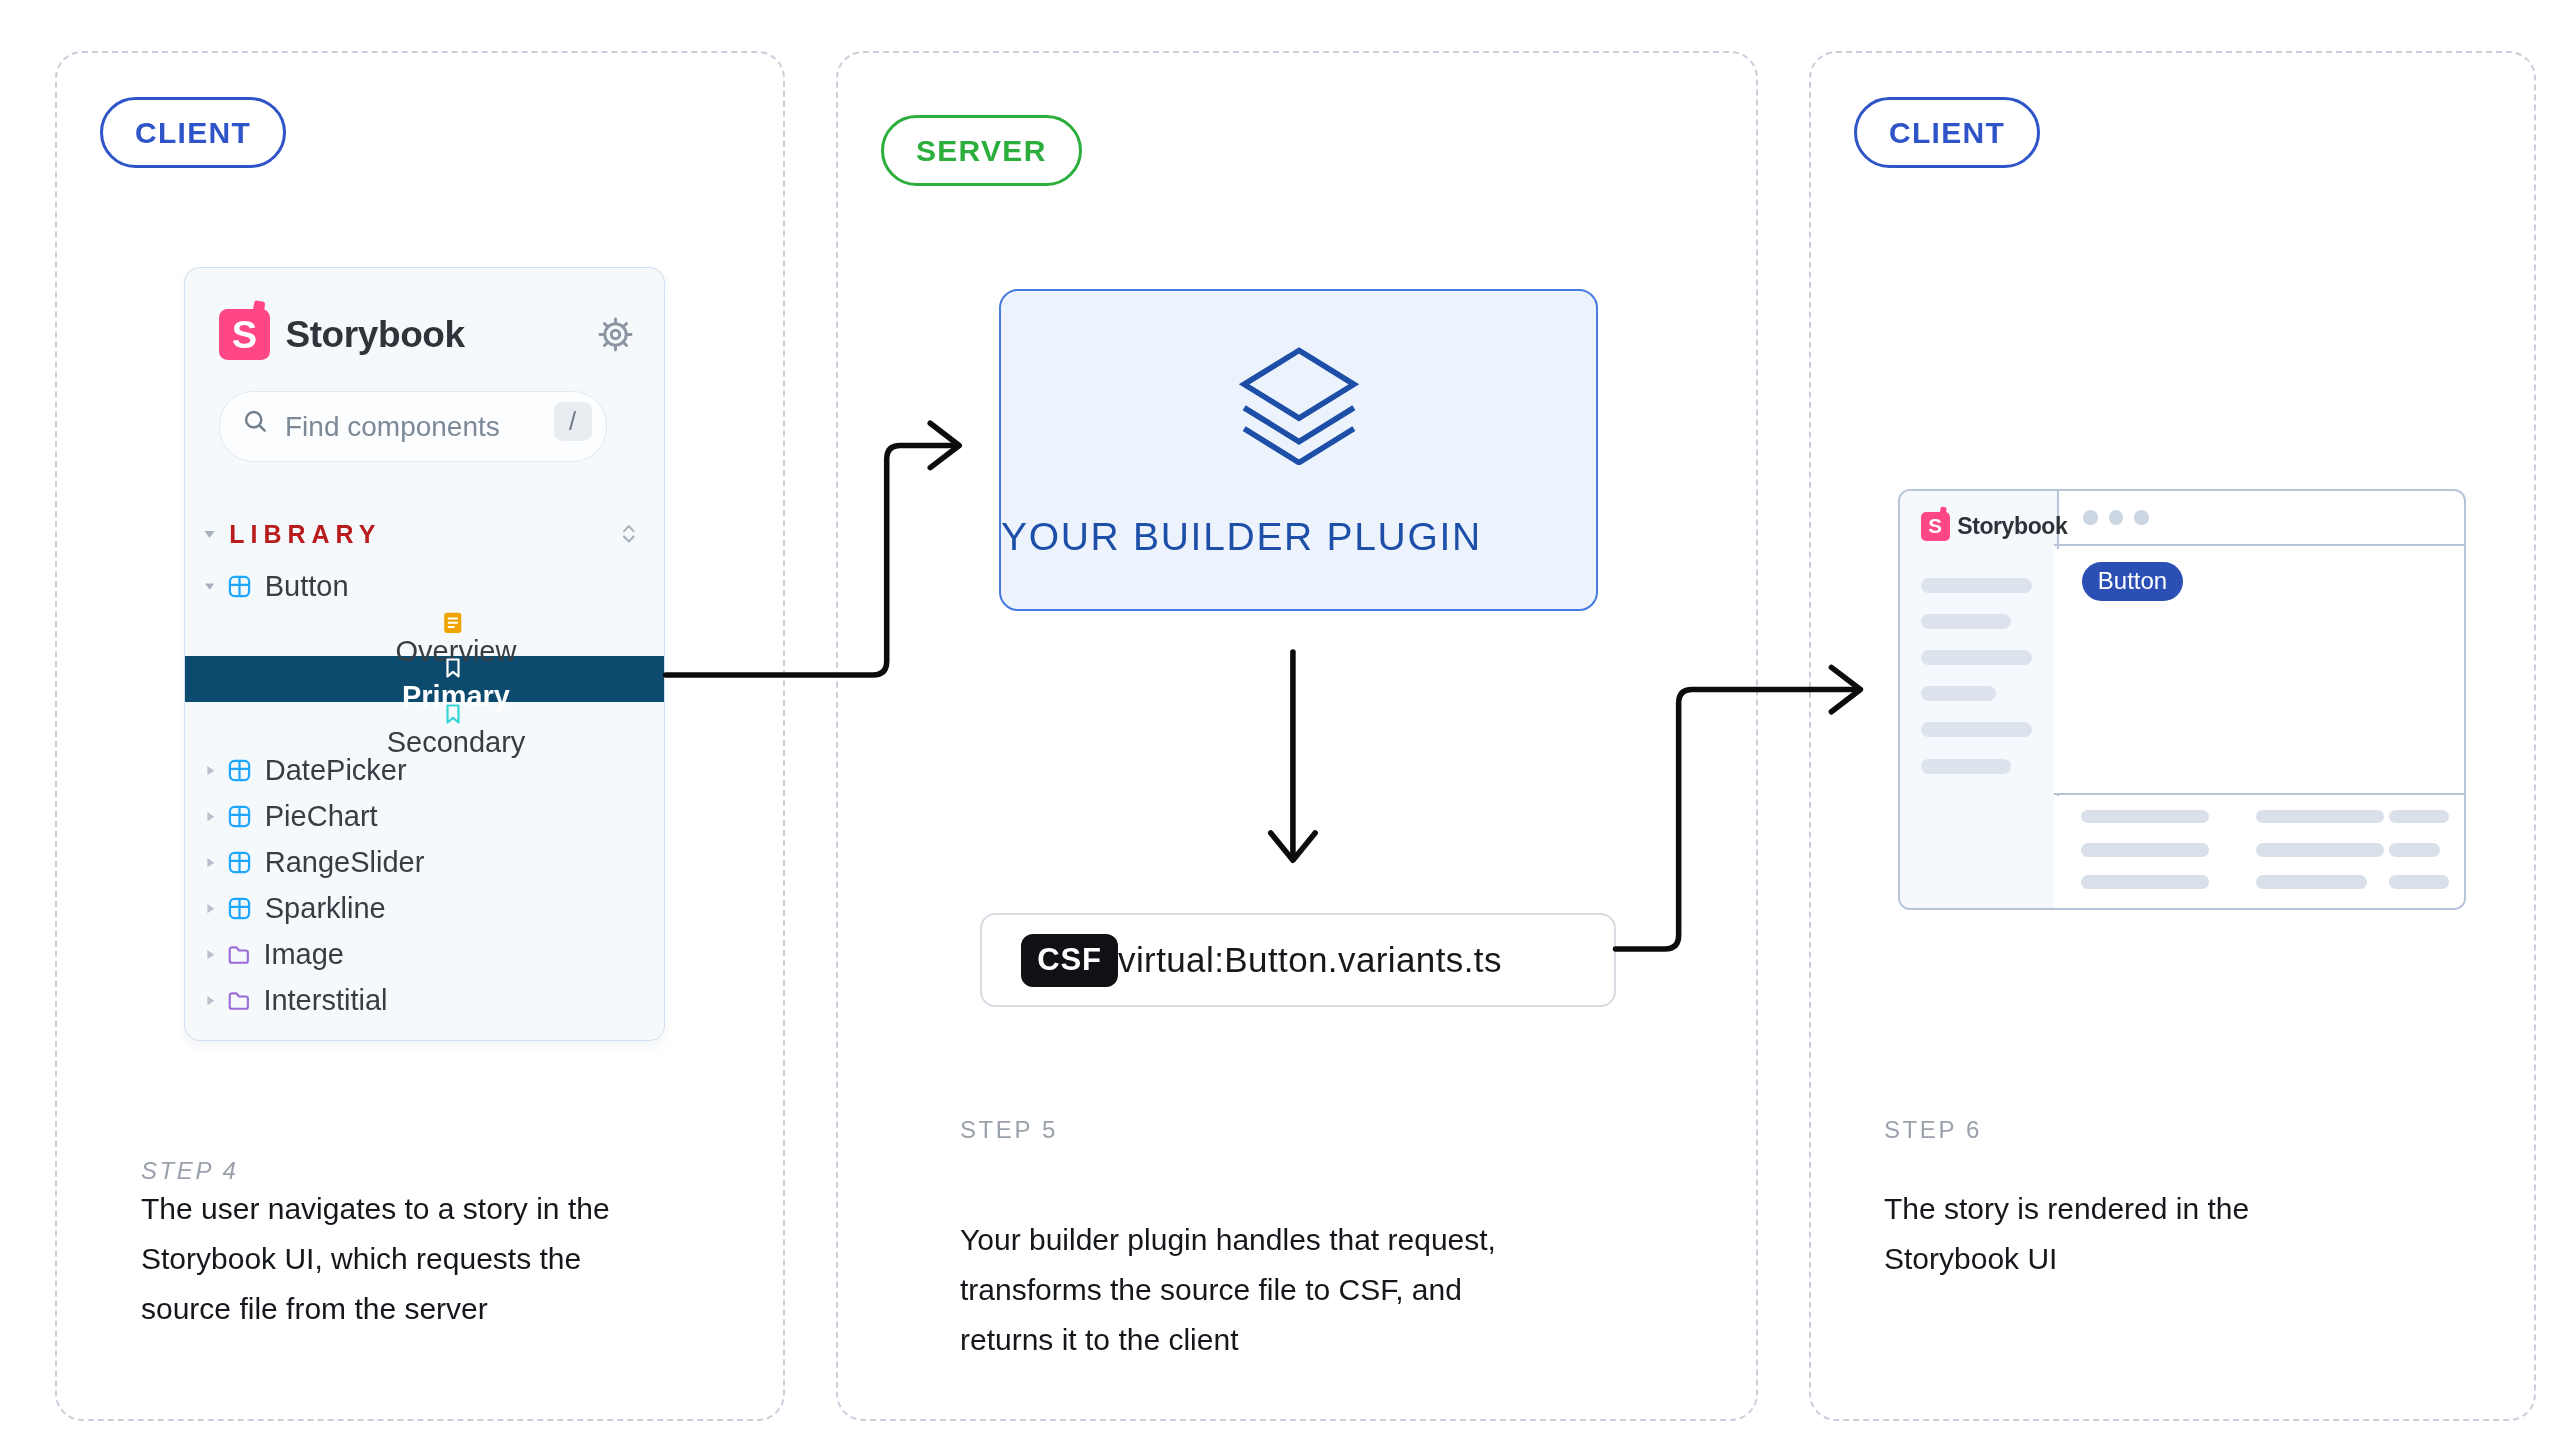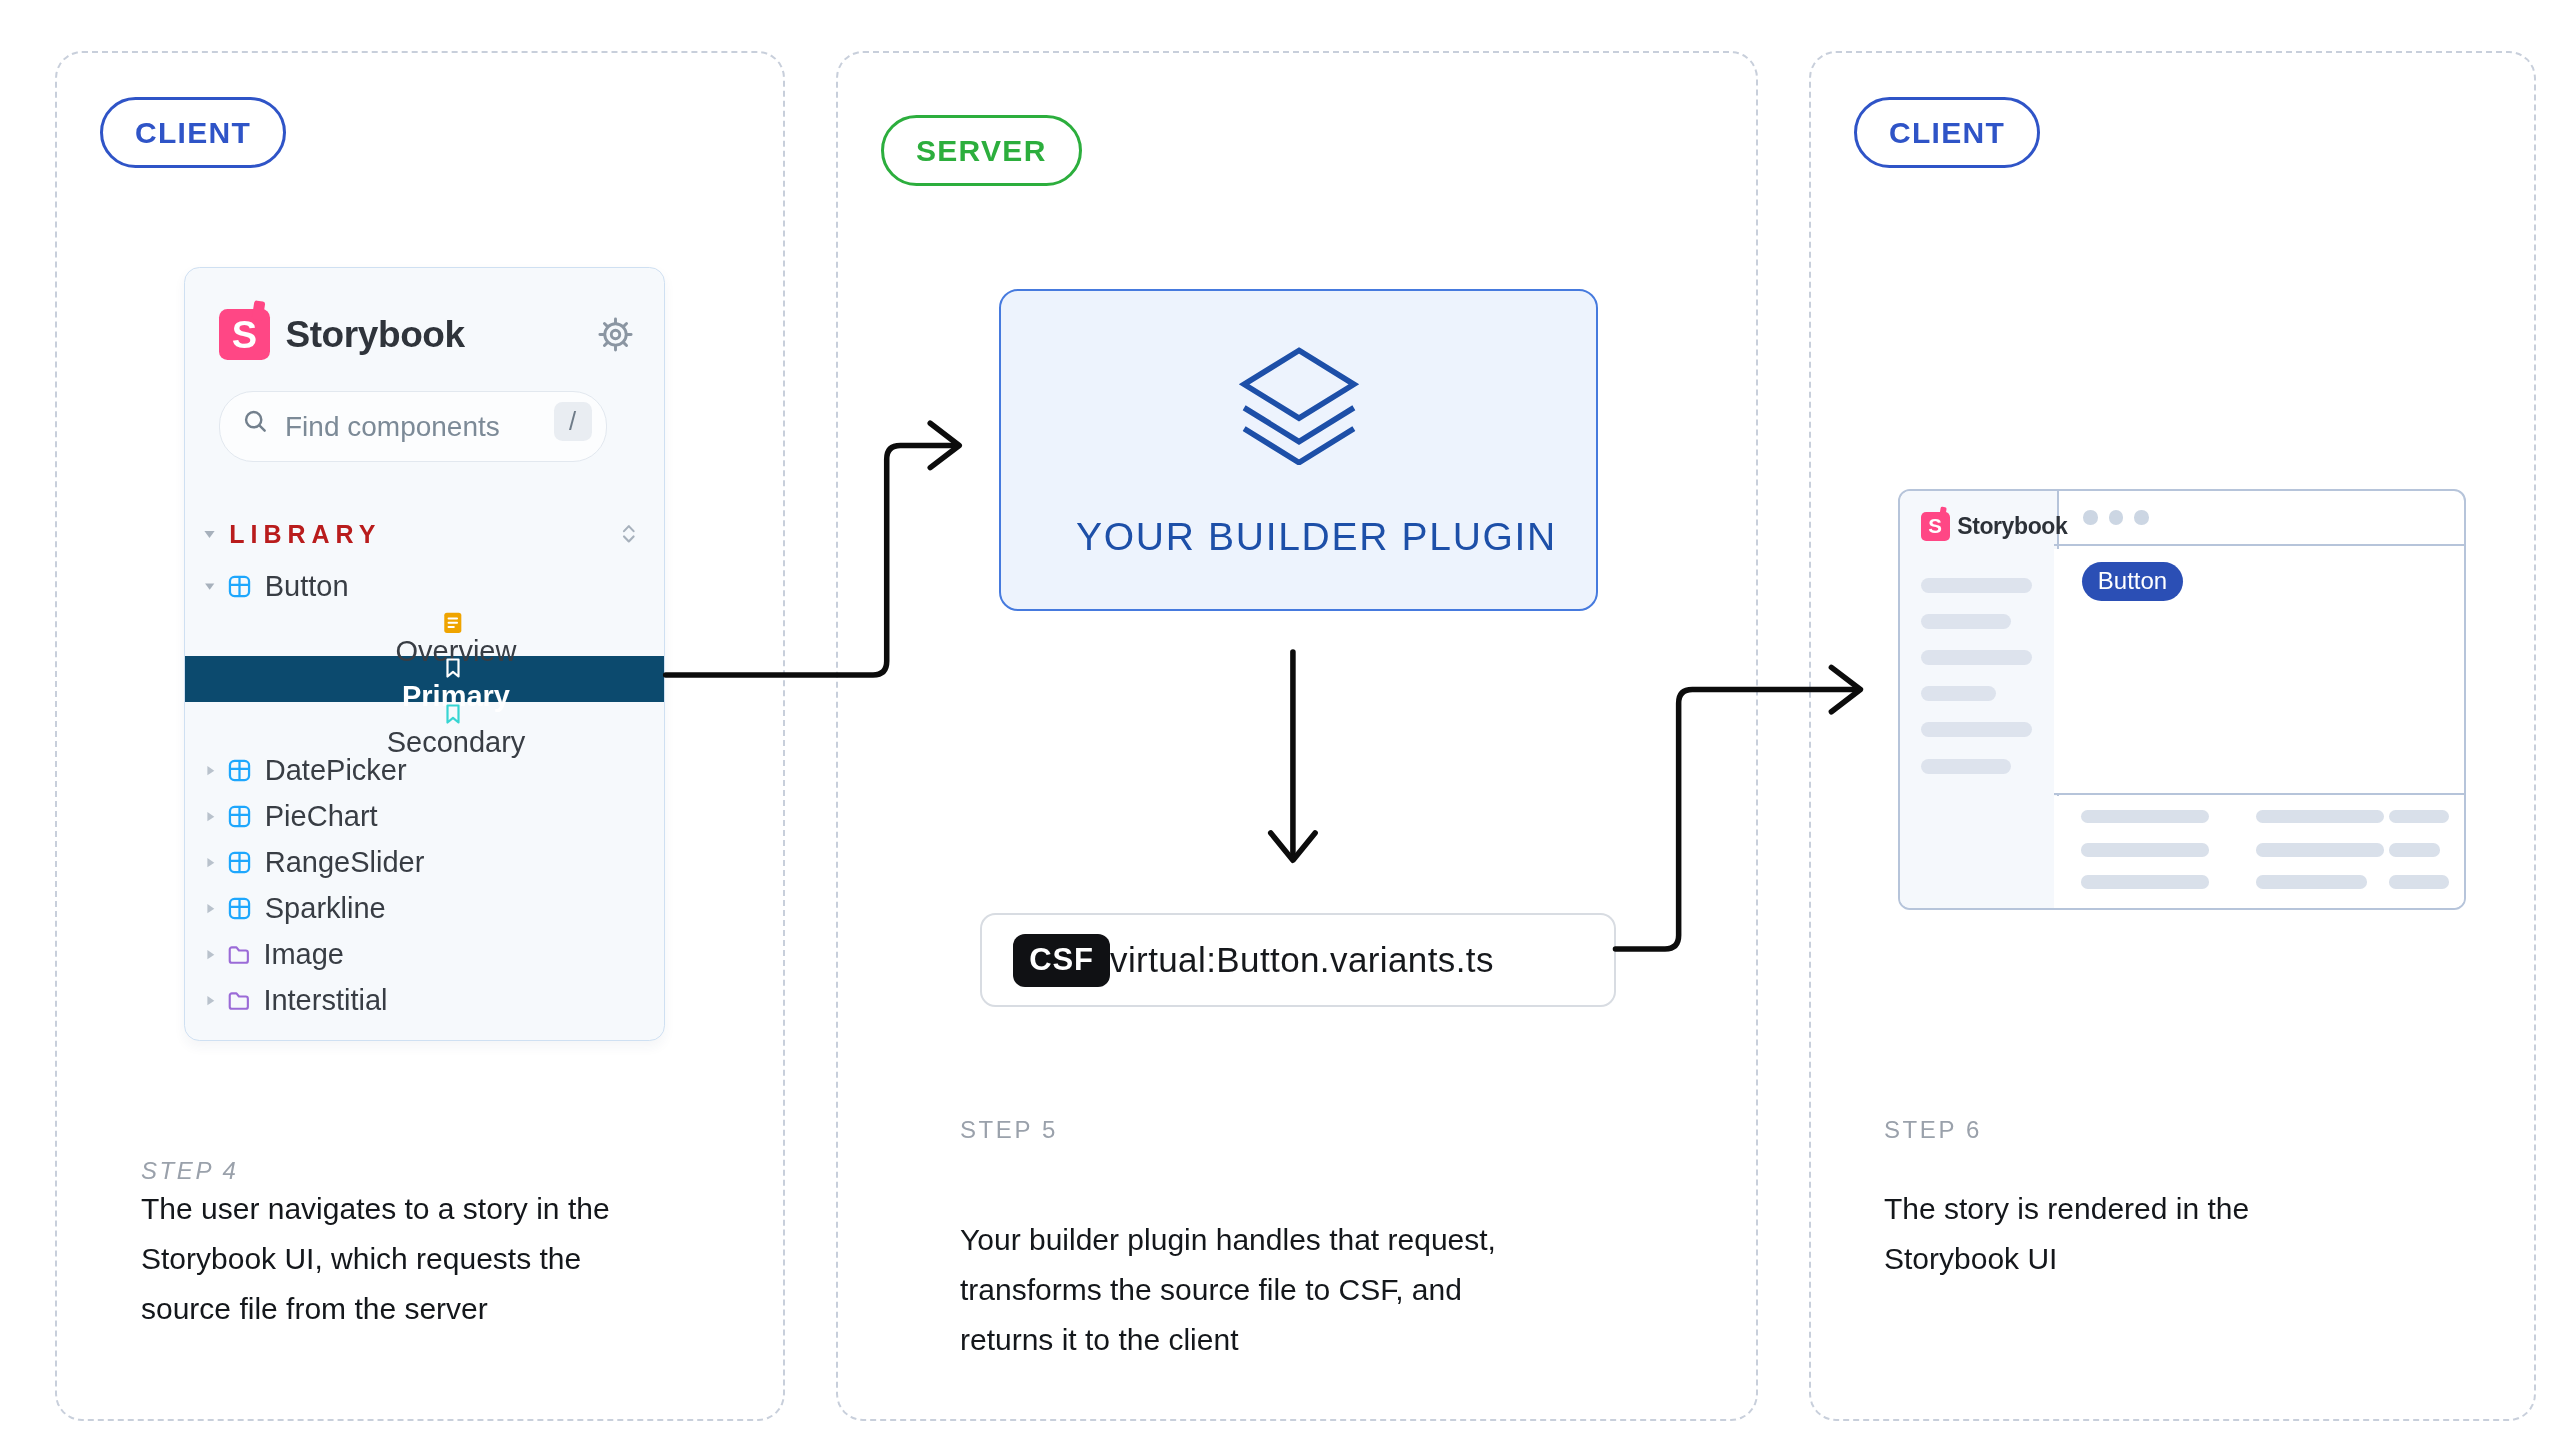--- a/index.html
+++ b/index.html
@@ -51,25 +51,25 @@
   .tree-icon{margin-left:5.1px;display:flex;flex:0 0 auto;}
   .lbl{margin-left:12px;white-space:nowrap;}
   .lvl1{padding-left:51px;flex-direction:column;}
   .row.selected{background:#0c4a6e;color:#ffffff;font-weight:700;}
   .sort-icon{margin-left:auto;margin-right:22px;display:flex;}
 
   
   .plugin-box{position:absolute;left:161px;top:236px;width:595px;height:318px;background:#edf3fd;
           border:2.6px solid #467ade;border-radius:19px;}
   .plugin-icon{position:absolute;left:50%;top:53px;transform:translateX(-50%);}
-  .plugin-label{position:absolute;left:0;right:0;top:224px;text-align:center;font-size:39px;
-          letter-spacing:1.7px;color:#1d4fa8;font-weight:500;white-space:nowrap;margin-left:36px;}
+  .plugin-label{position:absolute;left:0;right:0;top:224px;text-align:left;font-size:39px;
+          letter-spacing:1.7px;color:#1d4fa8;font-weight:500;white-space:nowrap;}
 
   .csf-box{position:absolute;left:142px;top:860px;width:636px;height:94px;background:#fff;
-          border:2.6px solid #d8dce2;border-radius:15.4px;display:flex;align-items:center;box-sizing:border-box;padding-left:31px;}
+          border:2.6px solid #d8dce2;border-radius:15.4px;display:flex;align-items:center;box-sizing:border-box;padding-left:39px;}
   .csf-badge{width:97px;height:53px;background:#101114;border-radius:12px;color:#fff;font-size:31px;
           font-weight:700;letter-spacing:0.9px;display:flex;align-items:center;justify-content:center;flex:0 0 auto;}
   .csf-file{font-size:35px;color:#16181c;letter-spacing:0.4px;white-space:nowrap;}
 
   
   .mini-win{position:absolute;left:87px;top:436px;width:568px;height:421px;background:#fff;
           border:2.6px solid #b6c4da;border-radius:12px;overflow:hidden;box-sizing:border-box;}
   .mini-sidebar{position:absolute;left:0;top:0;bottom:0;width:157px;background:#f5f8fc;border-right:2.6px solid #b6c4da;}
   .mini-logo{position:absolute;left:20.5px;top:20.5px;display:flex;align-items:center;}
   .mini-s{position:relative;width:29px;height:29px;background:#FF4785;border-radius:5.1px;display:flex;

